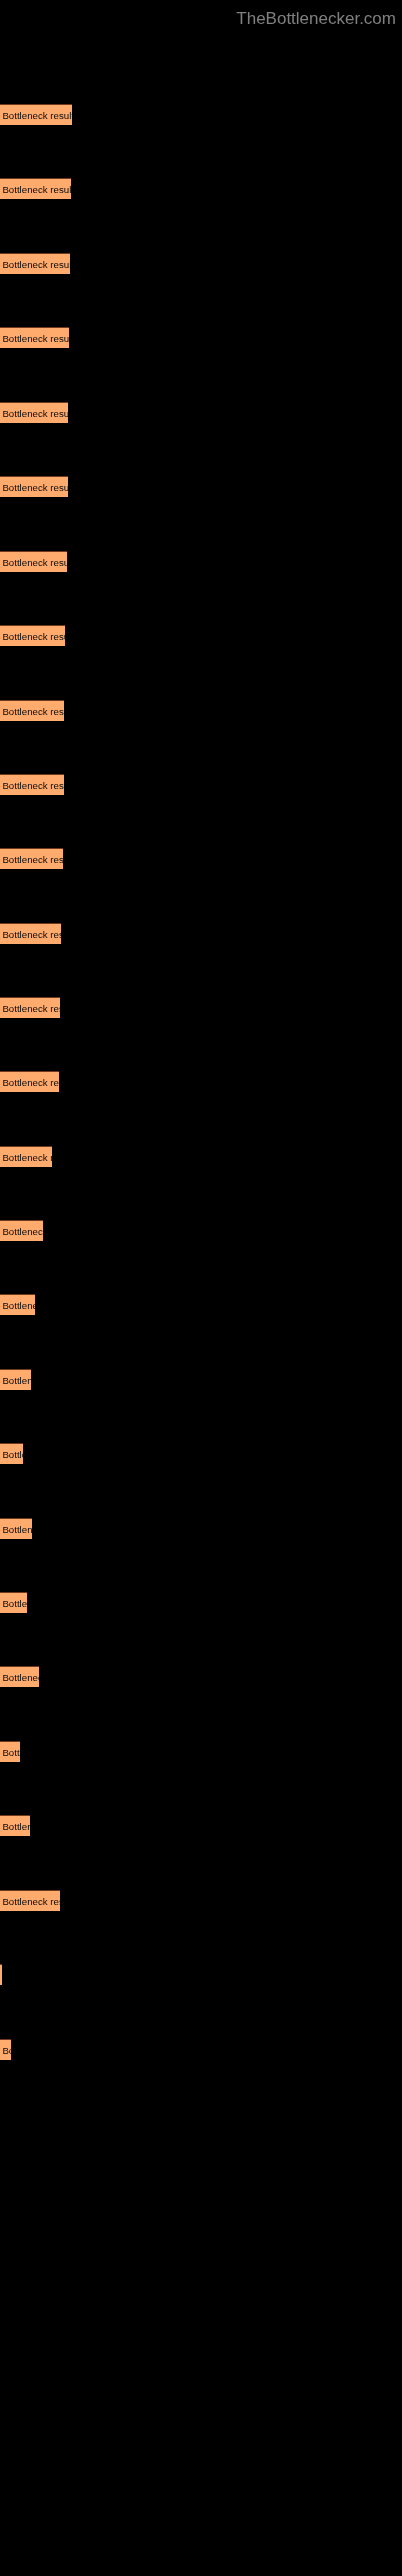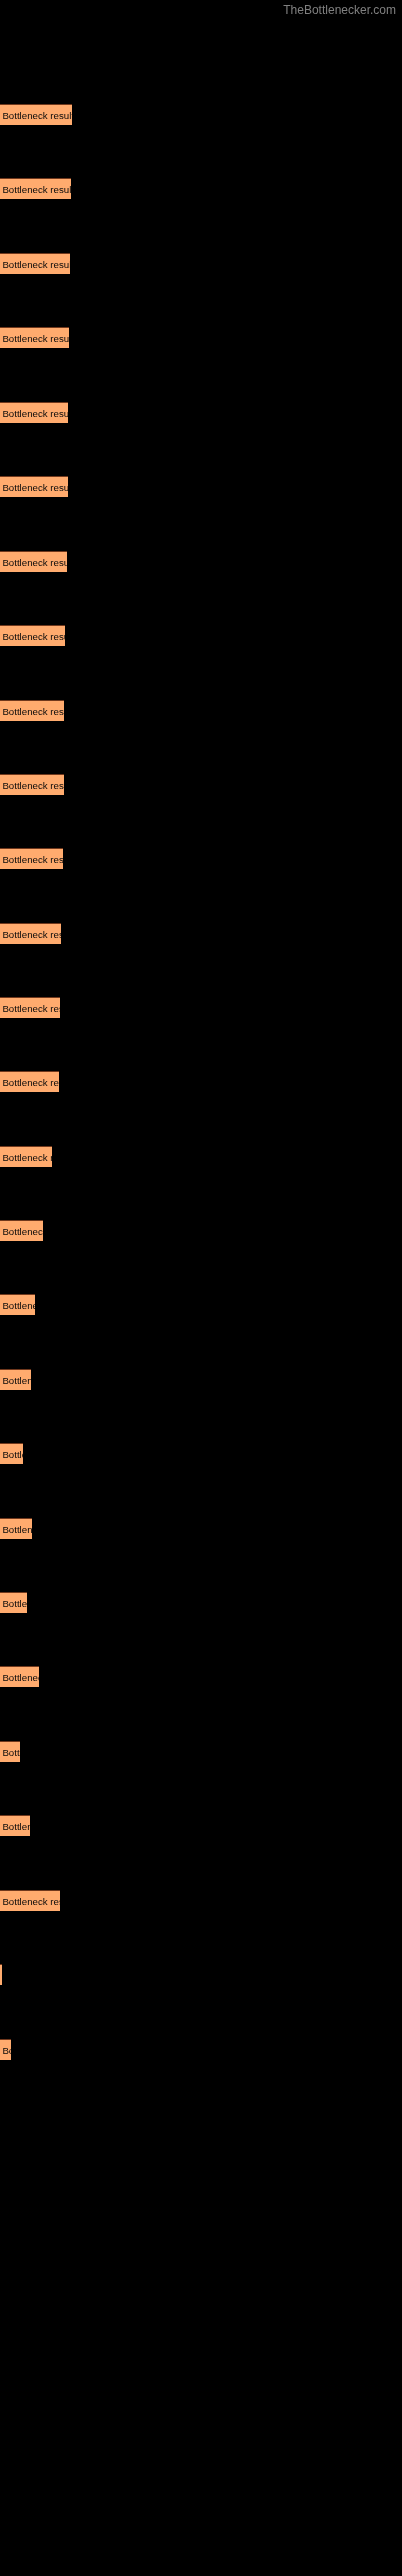--- a/index.html
+++ b/index.html
@@ -11,26 +11,26 @@
   #page {
     position: relative;
     width: 403px;
     height: 2576px;
     background: #000000;
     overflow: hidden;
     font-family: "Liberation Sans", sans-serif;
   }
   #site-title {
     position: absolute;
-    top: 0px;
+    top: 8px;
     left: 0px;
     width: 396px;
     text-align: right;
     font-family: "Liberation Sans", sans-serif;
-    font-size: 12px;
+    font-size: 17px;
     line-height: 21px;
     color: #808080;
     letter-spacing: 0px;
     white-space: nowrap;
   }
   #chart-area {
     position: absolute;
     top: 0;
     left: 0;
     width: 403px;

